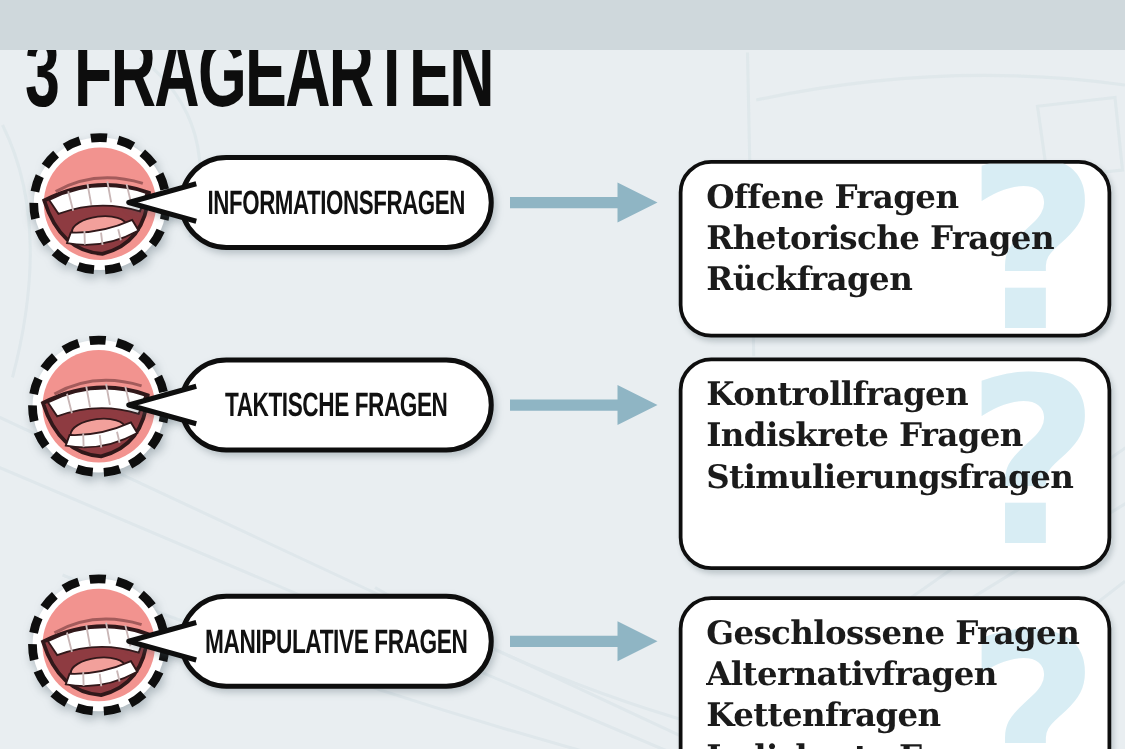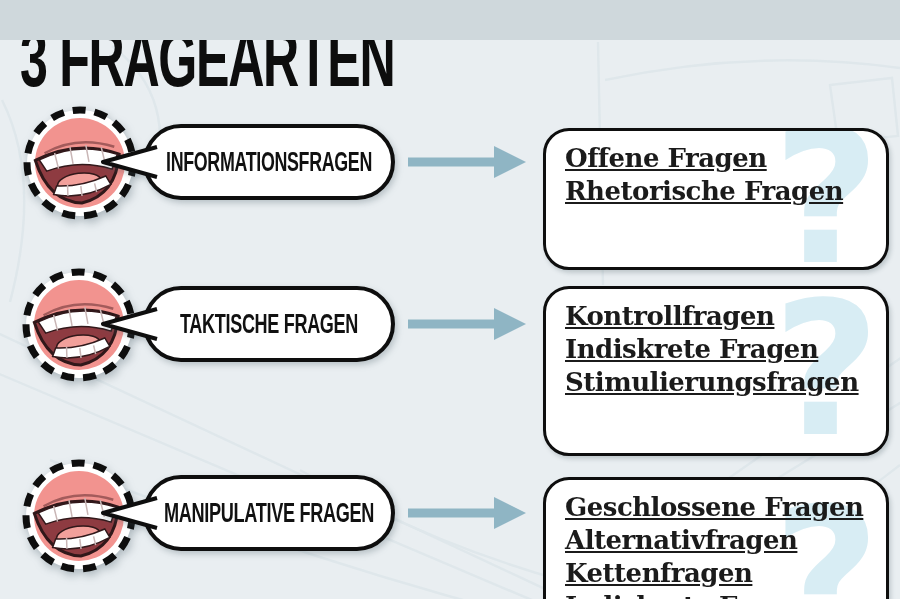--- a/index.html
+++ b/index.html
@@ -53,21 +53,20 @@
   .pos-q3{top:437px;height:200px;}
   .qmark{
     position:absolute;right:6px;top:50%;transform:translateY(-50%);
     font:bold 185px/0.95 "DejaVu Sans",sans-serif;color:#d8edf4;z-index:0;
   }
   .qlines{position:relative;z-index:1;padding:11px 0 0 19px;}
   .qline{
     font-family:"DejaVu Serif",serif;font-weight:bold;
     font-size:26px;line-height:33px;color:#1b1b1b;letter-spacing:-.5px;
     white-space:nowrap;
-    text-decoration:underline;
   }
 </style>
 </head>
 <body>
 
 <div class="canvas">
 
   <svg class="bg-art" viewBox="0 0 900 599" fill="none">
     <g stroke="#dde6ea" stroke-width="2.5" opacity=".8">
       <path d="M-30 280 L560 556 L905 315"></path>
@@ -109,20 +108,21 @@
   <svg class="arrow pos-a1" viewBox="0 0 120 40">
     <path d="M0 20 H90" stroke="#8fb5c4" stroke-width="9"></path>
     <path d="M86 4 L118 20 L86 36 Z" fill="#8fb5c4"></path>
   </svg>
 
   <div class="qbox pos-q1">
     <div class="qmark">?</div>
     <div class="qlines">
       <div class="qline">Offene Fragen</div>
       <div class="qline">Rhetorische Fragen</div>
+      <div class="qline">Rückfragen</div>
     </div>
   </div>
 
   <div class="mouth pos-m2">
     <svg viewBox="0 0 120 120">
       <circle cx="60" cy="60" r="53" fill="#fff" stroke="#0e0e0e" stroke-width="7" stroke-dasharray="13 9"></circle>
       <circle cx="60" cy="60" r="45" fill="#f2938f"></circle>
       <g transform="rotate(-7 60 60)">
         <path d="M16 52 Q60 36 100 56 Q92 96 57 100 Q24 94 16 52 Z" fill="#8e3b41" stroke="#31181a" stroke-width="3"></path>
         <path d="M26 46 Q60 32 96 48" stroke="#a35b5b" stroke-width="2.5" fill="none"></path>

